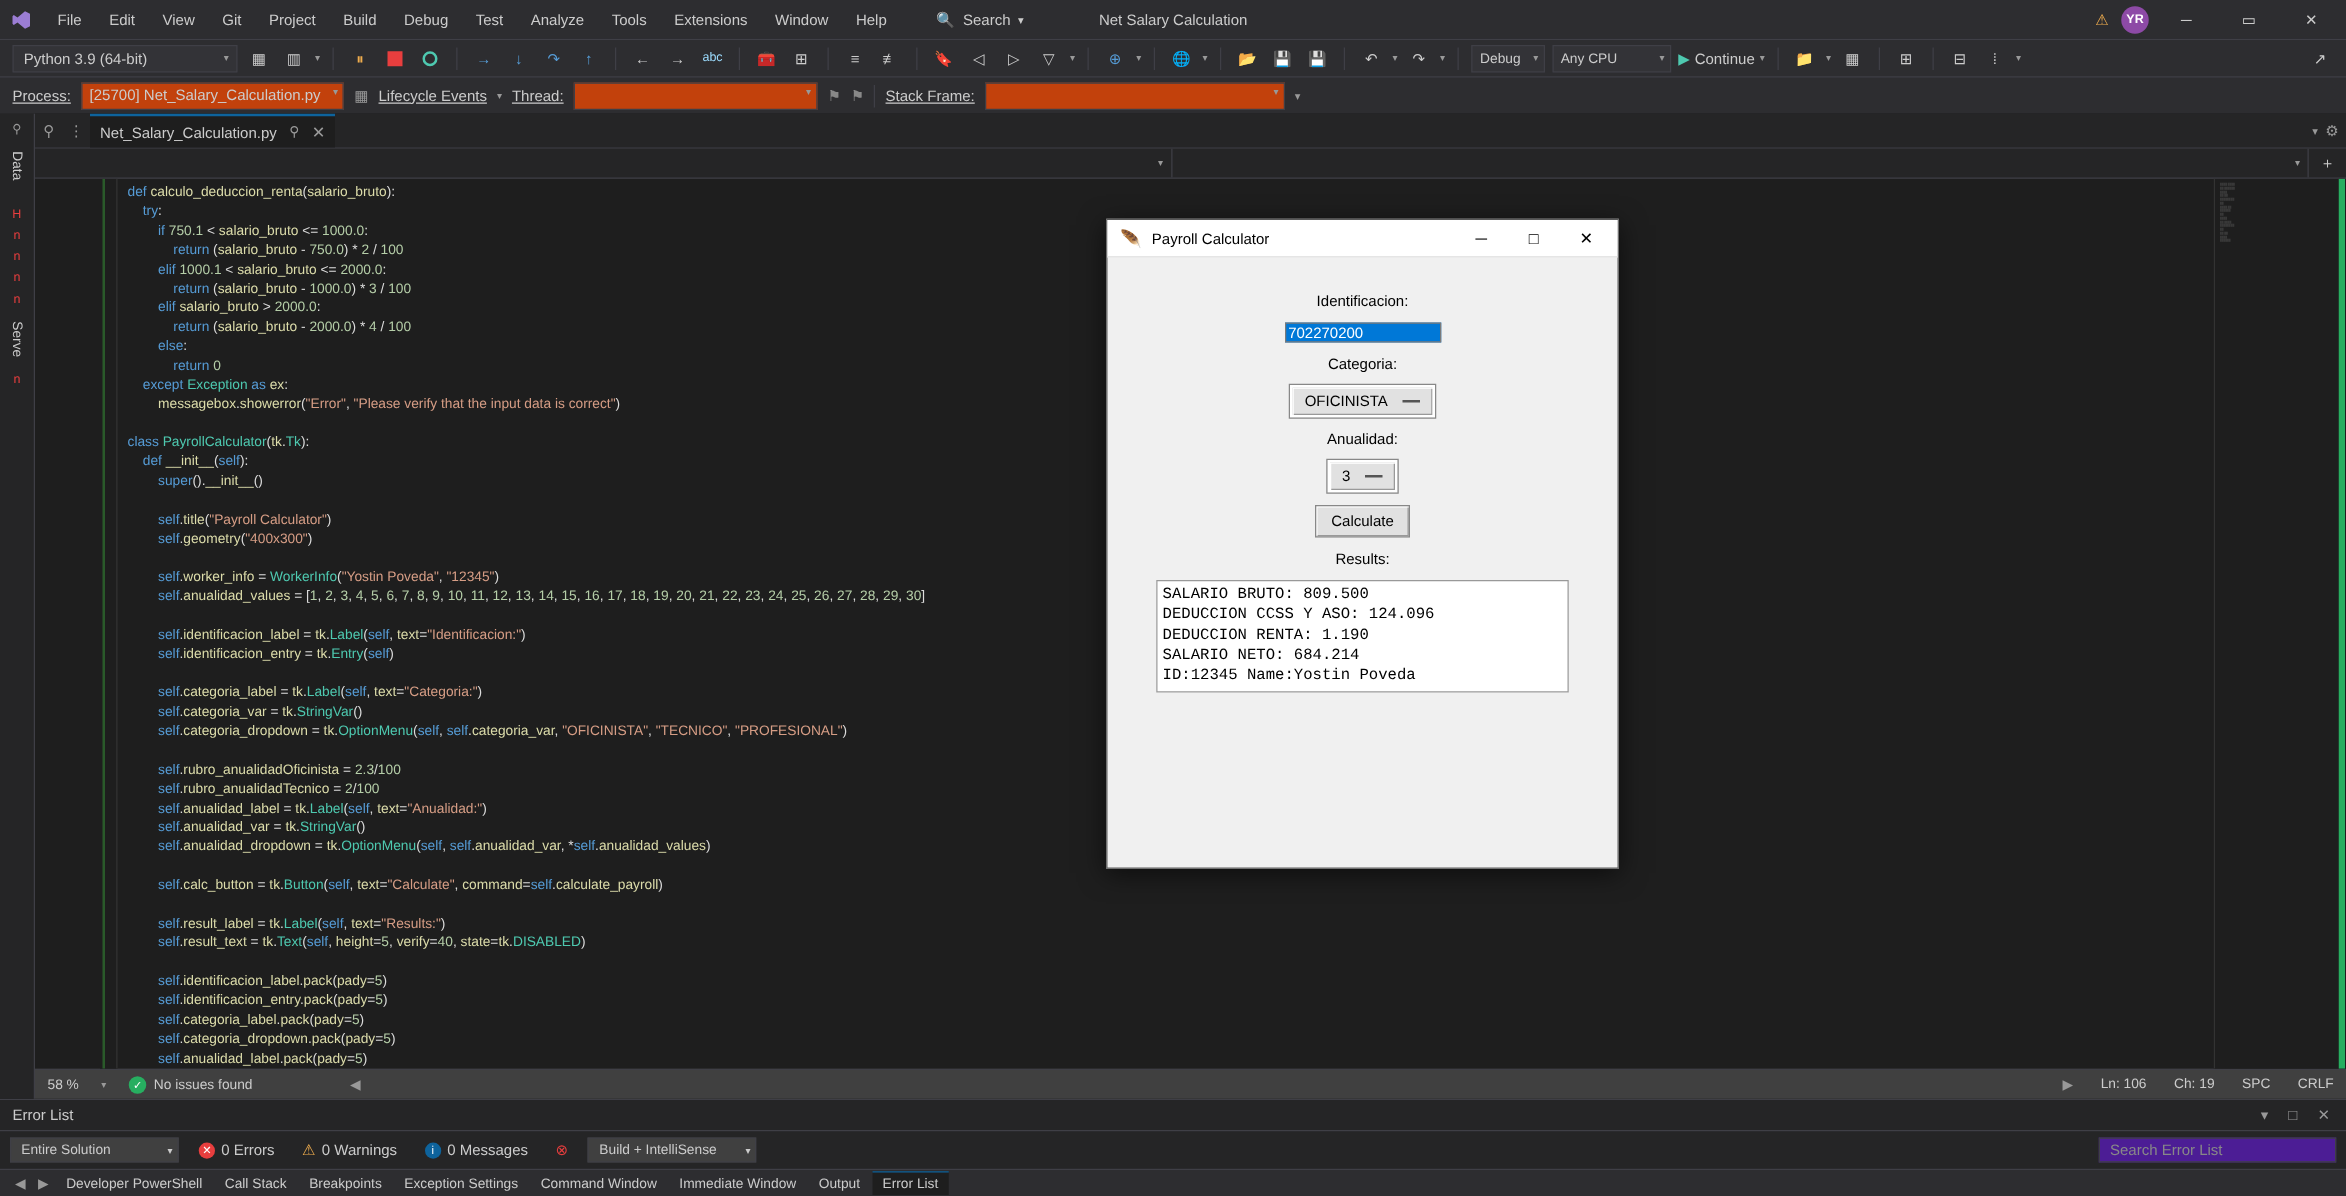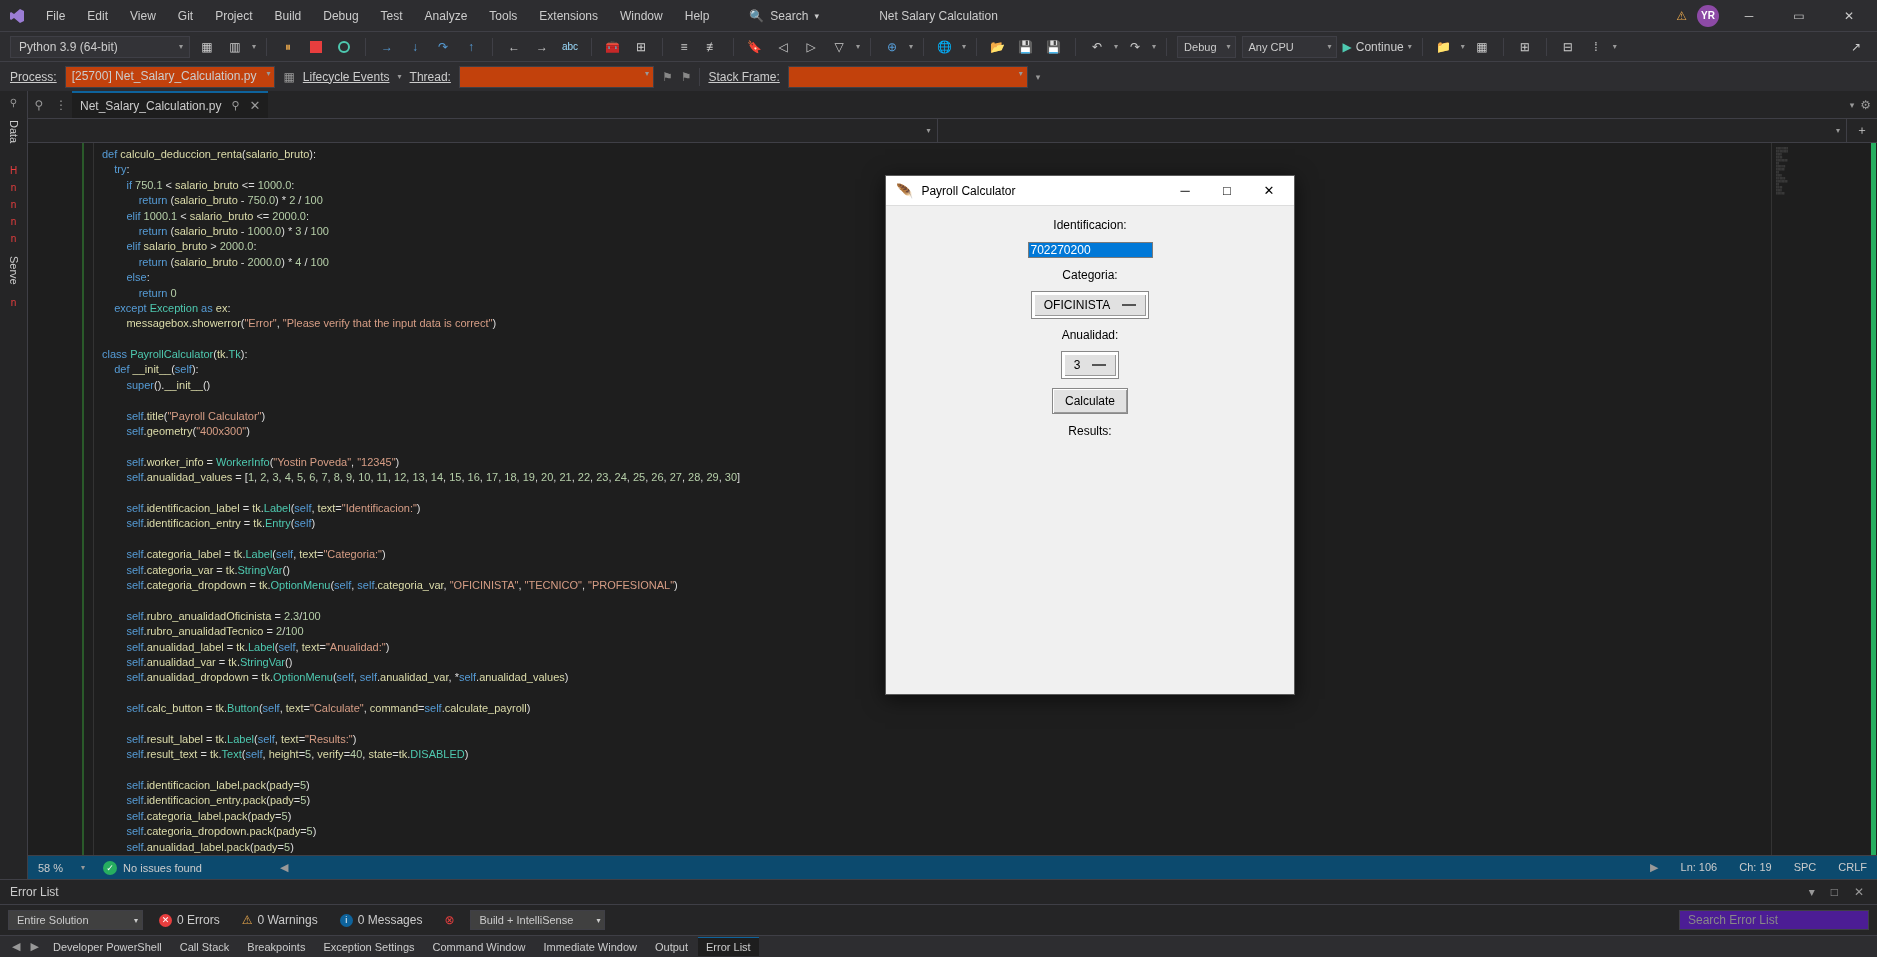--- a/index.html
+++ b/index.html
@@ -66,21 +66,21 @@
 .code .kw { color: #569cd6; }
 .code .fn { color: #dcdcaa; }
 .code .str { color: #d69d85; }
 .code .num { color: #b5cea8; }
 .code .cls { color: #4ec9b0; }
 .minimap { width: 100px; background: #1e1e1e; border-left: 1px solid #333; position: relative; }
 .minimap .mm-content { position: absolute; inset: 4px; opacity: 0.25; font-size: 2px; line-height: 3px; color: #888; }
 .green-strip { width: 6px; background: #1e1e1e; position: relative; }
 .green-strip .g { position: absolute; left: 0; width: 5px; background: #27ae60; }
 
-.editor-status { height: 24px; background: #0c4a6e; display: flex; align-items: center; padding: 0 10px; gap: 18px; border-top: 1px solid #3f3f46; font-size: 11px; }
+.editor-status { height: 24px; background: #404040; display: flex; align-items: center; padding: 0 10px; gap: 18px; border-top: 1px solid #3f3f46; font-size: 11px; }
 .editor-status .pct { }
 .editor-status .issues { display: flex; align-items: center; gap: 6px; }
 .editor-status .check { width: 14px; height: 14px; border-radius: 50%; background: #27ae60; display: flex; align-items: center; justify-content: center; color: #fff; font-size: 9px; }
 .editor-status .right { margin-left: auto; display: flex; gap: 22px; }
 .editor-status .scroll-arrow { color: #999; }
 
 
 .error-list { height: 56px; background: #252526; border-top: 1px solid #3f3f46; display: flex; flex-direction: column; }
 .error-list .hdr { height: 25px; display: flex; align-items: center; padding: 0 10px; gap: 10px; border-bottom: 1px solid #3f3f46; }
 .error-list .hdr .title { flex: 1; }
@@ -99,21 +99,21 @@
 .bottom-tabs .bt-arrow { color: #999; padding: 0 4px; cursor: pointer; }
 .bottom-tabs .bt { padding: 3px 8px; cursor: pointer; }
 .bottom-tabs .bt.active { background: #1e1e1e; border-top: 1px solid #0e639c; }
 
 
 .payroll-win { position: absolute; left: 885px; top: 175px; width: 410px; height: 520px; background: #f0f0f0; border: 1px solid #5a5a5a; box-shadow: 0 4px 20px rgba(0,0,0,0.6); color: #000; }
 .payroll-win .pw-title { height: 30px; background: #fff; display: flex; align-items: center; padding: 0 10px; gap: 8px; font-size: 12px; border-bottom: 1px solid #ddd; }
 .payroll-win .pw-title .feather { color: #5a9fd4; font-size: 14px; }
 .payroll-win .pw-title .pw-right { margin-left: auto; display: flex; gap: 12px; }
 .payroll-win .pw-title .pw-btn { width: 30px; text-align: center; cursor: pointer; font-size: 13px; }
-.payroll-win .pw-body { padding: 12px 0; display: flex; flex-direction: column; align-items: center; gap: 10px; font-size: 12px; }
+.payroll-win .pw-body { padding: 28px 0; display: flex; flex-direction: column; align-items: center; gap: 10px; font-size: 12px; }
 .payroll-win .pw-label { font-size: 12px; color: #000; }
 .payroll-win .pw-entry { width: 125px; height: 16px; border: 1px solid #7a7a7a; background: #fff; padding: 0 2px; font-size: 12px; }
 .payroll-win .pw-entry.sel { background: #0078d7; color: #fff; }
 .payroll-win .pw-option { border: 2px solid #fff; outline: 1px solid #888; background: #e1e1e1; padding: 4px 10px; display: flex; align-items: center; gap: 12px; font-size: 12px; box-shadow: inset 1px 1px #fff, inset -1px -1px #999; }
 .payroll-win .pw-option .ind { font-size: 10px; border-bottom: 2px solid #555; width: 14px; display: inline-block; }
 .payroll-win .pw-button { border: 1px solid #888; background: #e1e1e1; padding: 5px 12px; font-size: 12px; box-shadow: inset 1px 1px #fff, inset -1px -1px #999; cursor: pointer; }
 .payroll-win .pw-results { width: 330px; height: 90px; background: #fff; border: 1px solid #999; font-family: "Courier New", monospace; font-size: 12.5px; padding: 2px 4px; white-space: pre; line-height: 1.3; text-align: left; }
 svg { display: block; }
 </style>
 </head>
@@ -439,14 +439,19 @@
       <span>OFICINISTA</span>
         <span class="ind"></span>
     </div>
     <div class="pw-label">Anualidad:</div>
     <div class="pw-option">
       <span>3</span>
         <span class="ind"></span>
     </div>
     <div class="pw-button">Calculate</div>
     <div class="pw-label">Results:</div>
+    <div class="pw-results">SALARIO BRUTO: 809.500
+DEDUCCION CCSS Y ASO: 124.096
+DEDUCCION RENTA: 1.190
+SALARIO NETO: 684.214
+ID:12345 Name:Yostin Poveda</div>
   </div>
 </div>
 
 </body></html>

